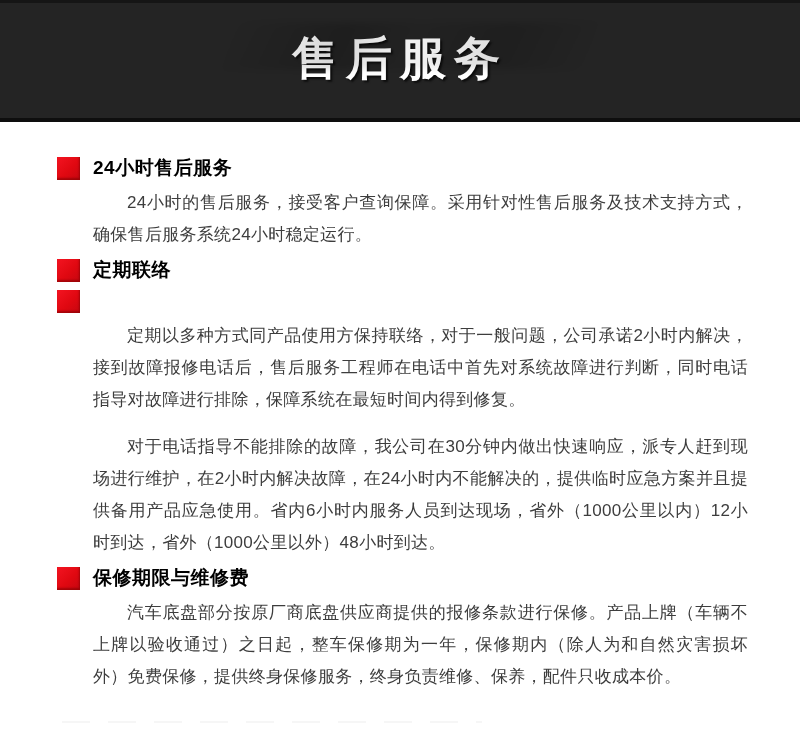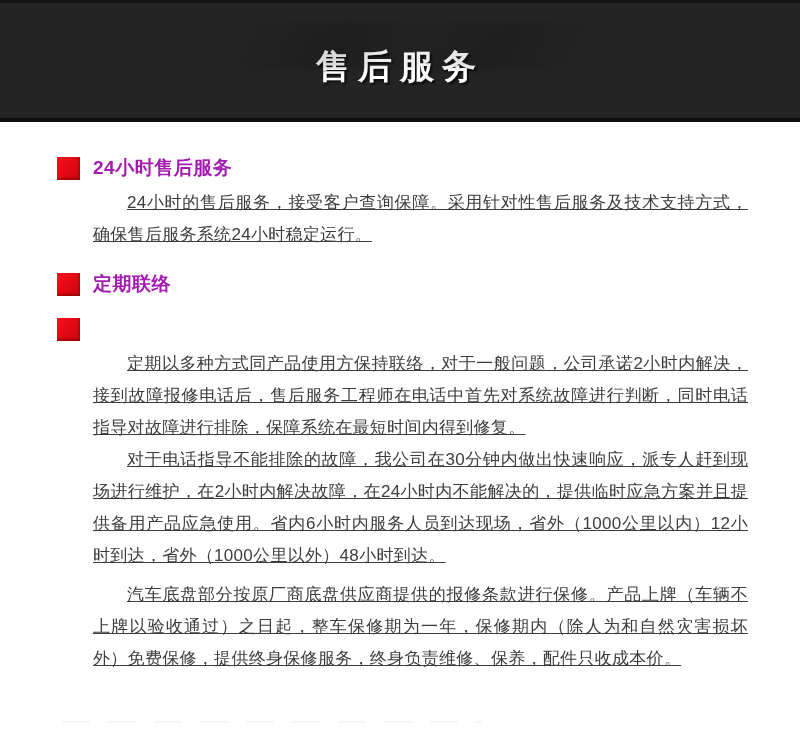--- a/index.html
+++ b/index.html
@@ -43,66 +43,65 @@
       rgba(0,0,0,0.0) 100%);
     filter: blur(3px);
     opacity: 0.45;
     transform: skewX(-18deg);
     pointer-events: none;
   }
   .banner-title {
     margin: 0;
     padding-bottom: 28px;
     color: #ffffff;
-    font-size: 34px;
+    font-size: 46px;
     font-weight: bold;
     letter-spacing: 8px;
     text-shadow: 2px 2px 2px rgba(0,0,0,0.65);
     white-space: nowrap;
   }
 
   
   .content {
     padding: 34px 52px 0 57px;
   }
   .service-section { margin: 0; }
   .section-heading-row {
     display: flex;
     align-items: center;
     gap: 13px;
     height: 24px;
-    margin-top: 21px;
+    margin-top: 7px;
   }
   .service-section:first-child .section-heading-row { margin-top: 0; }
   .bullet {
     flex: 0 0 auto;
     width: 23px;
     height: 23px;
     background: linear-gradient(135deg, #f41421 0%, #e00811 55%, #c50710 100%);
     box-shadow: inset -1px -2px 2px rgba(120,0,0,0.55);
   }
   .section-heading {
     margin: 0;
     font-size: 19px;
     font-weight: bold;
-    color: #a21caf;
+    color: #000000;
     letter-spacing: 0.5px;
     white-space: nowrap;
   }
   .section-paragraph {
     margin: 7px 0 0 36px;
     text-indent: 2em;
     font-size: 17px;
     line-height: 32px;
     color: #3d3d3d;
     text-align: justify;
     letter-spacing: 0.3px;
-    text-decoration: underline;
   }
-  .section-paragraph + .section-paragraph { margin-top: 0; }
+  .section-paragraph + .section-paragraph { margin-top: 15px; }
 
   
   .footer-smudge {
     position: absolute;
     left: 62px;
     top: 721px;
     width: 420px;
     height: 2px;
     background: repeating-linear-gradient(90deg,
       rgba(0,0,0,0.10) 0 28px,
@@ -141,19 +140,23 @@
 
     <section class="service-section">
       <div class="section-heading-row">
         <span class="bullet"></span>
       </div>
       <p class="section-paragraph">定期以多种方式同产品使用方保持联络，对于一般问题，公司承诺2小时内解决，接到故障报修电话后，售后服务工程师在电话中首先对系统故障进行判断，同时电话指导对故障进行排除，保障系统在最短时间内得到修复。</p>
       <p class="section-paragraph">对于电话指导不能排除的故障，我公司在30分钟内做出快速响应，派专人赶到现场进行维护，在2小时内解决故障，在24小时内不能解决的，提供临时应急方案并且提供备用产品应急使用。省内6小时内服务人员到达现场，省外（1000公里以内）12小时到达，省外（1000公里以外）48小时到达。</p>
     </section>
 
     <section class="service-section">
+      <div class="section-heading-row">
+        <span class="bullet"></span>
+        <h2 class="section-heading">保修期限与维修费</h2>
+      </div>
       <p class="section-paragraph">汽车底盘部分按原厂商底盘供应商提供的报修条款进行保修。产品上牌（车辆不上牌以验收通过）之日起，整车保修期为一年，保修期内（除人为和自然灾害损坏外）免费保修，提供终身保修服务，终身负责维修、保养，配件只收成本价。</p>
     </section>
 
   </main>
 
   <div class="footer-smudge"></div>
 </div>
 
 </body></html>

